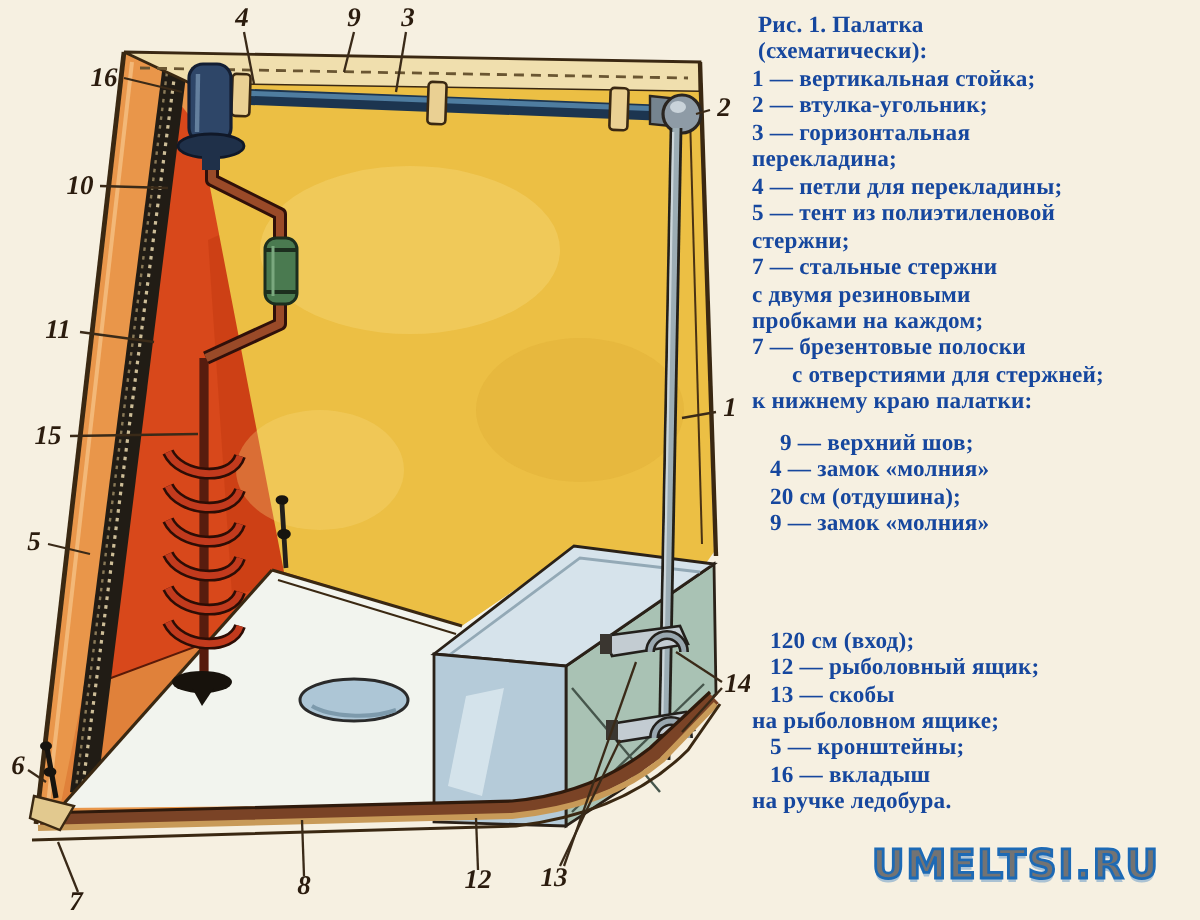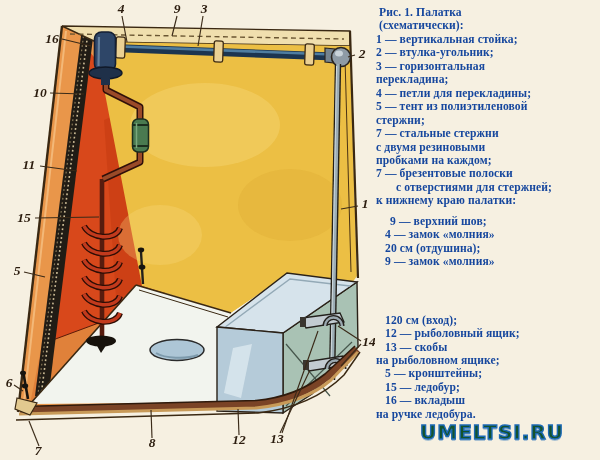--- a/index.html
+++ b/index.html
@@ -15,24 +15,24 @@
     fill:#2b1c0e; text-anchor:middle;
   }
   .leader{stroke:#3a2a18;stroke-width:1.15;}
   #legend{
     position:absolute;left:376px;top:6px;width:222px;
     font:700 11.6px/13.45px "Liberation Serif", serif;
     color:#16479e; letter-spacing:0.1px;
   }
   .legend-line{white-space:nowrap;}
   #watermark{
-    position:absolute;left:420px;top:419px;width:160px;height:28px;
+    position:absolute;left:436px;top:419px;width:160px;height:28px;
     font:800 20px/26px "DejaVu Sans", sans-serif;
     letter-spacing:1px;
-    color:#14532d;
+    color:#737373;
     -webkit-text-stroke:1.4px #1d6ab5;
     text-shadow:0 2px 0 rgba(29,106,181,0.35), 0 0 2px rgba(255,255,255,0.9);
   }
 </style>
 </head>
 <body>
 
 <div id="stage">
 
   <svg id="diagram" width="375" height="460" viewBox="0 0 375 460">
@@ -233,19 +233,18 @@
       <div class="legend-line" style="padding-left: 0px;">к нижнему краю палатки:</div>
       <div class="legend-line" style="padding-left: 14px; margin-top: 7px;">9 — верхний шов;</div>
       <div class="legend-line" style="padding-left: 9px;">4 — замок «молния»</div>
       <div class="legend-line" style="padding-left: 9px;">20 см (отдушина);</div>
       <div class="legend-line" style="padding-left: 9px;">9 — замок «молния»</div>
       <div class="legend-line" style="padding-left: 9px; margin-top: 45px;">120 см (вход);</div>
       <div class="legend-line" style="padding-left: 9px;">12 — рыболовный ящик;</div>
       <div class="legend-line" style="padding-left: 9px;">13 — скобы</div>
       <div class="legend-line" style="padding-left: 0px;">на рыболовном ящике;</div>
       <div class="legend-line" style="padding-left: 9px;">5 — кронштейны;</div>
-      <div class="legend-line" style="padding-left: 9px;">15 — ледобур;</div>
       <div class="legend-line" style="padding-left: 9px;">16 — вкладыш</div>
       <div class="legend-line" style="padding-left: 0px;">на ручке ледобура.</div>
     </div>
 
   <div id="watermark">UMELTSI.RU</div>
 </div>
 
 </body></html>

